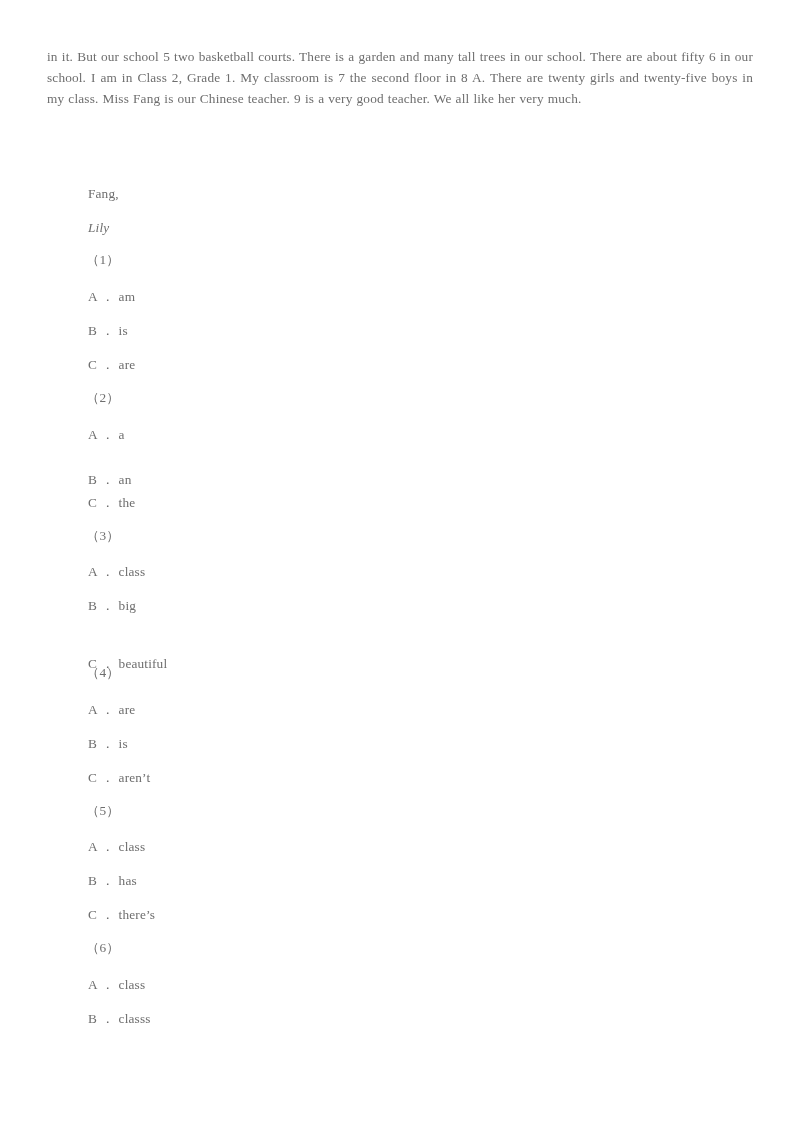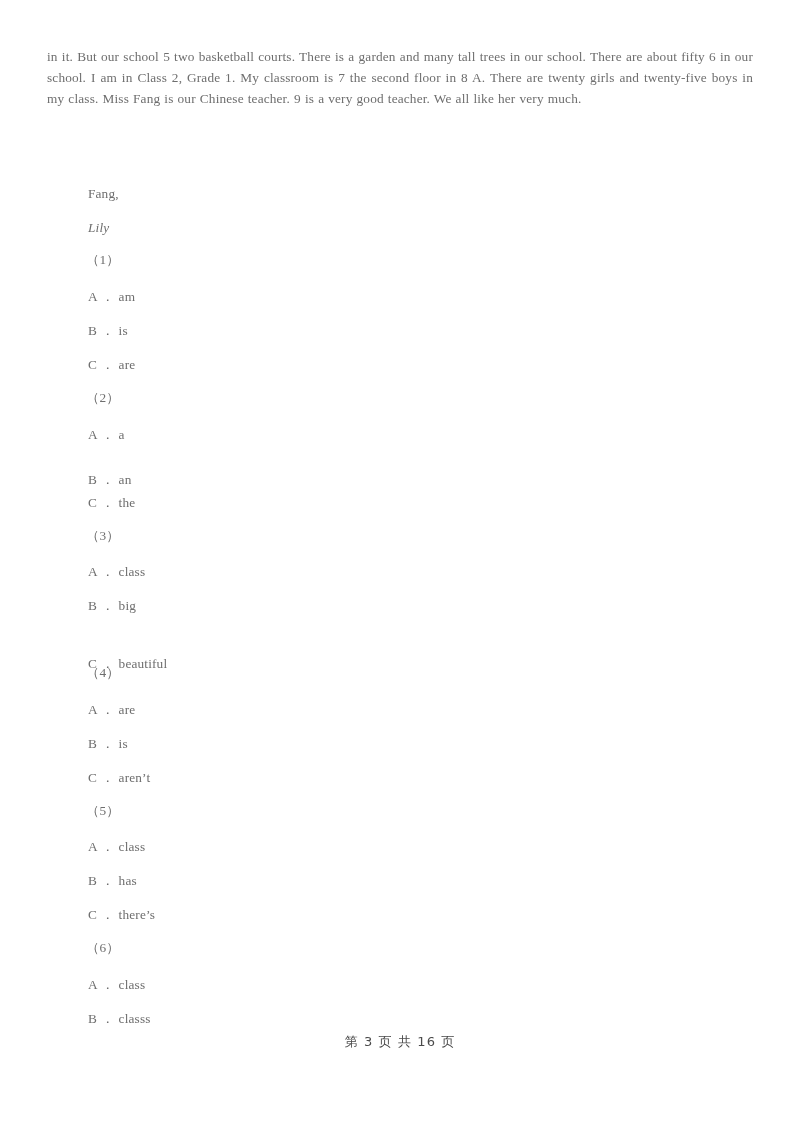--- a/index.html
+++ b/index.html
@@ -121,15 +121,14 @@
 
   <div class="qnum" style="top:802px;">（5）</div>
   <div class="option" style="top:838px;">A ． class</div>
   <div class="option" style="top:872px;">B ． has</div>
   <div class="option" style="top:906px;">C ． there’s</div>
 
   <div class="qnum" style="top:939px;">（6）</div>
   <div class="option" style="top:976px;">A ． class</div>
   <div class="option" style="top:1010px;">B ． classs</div>
 
-  <div class="footer">第 3 页 共 16 页</div>
 
 </div>
 
 </body></html>

